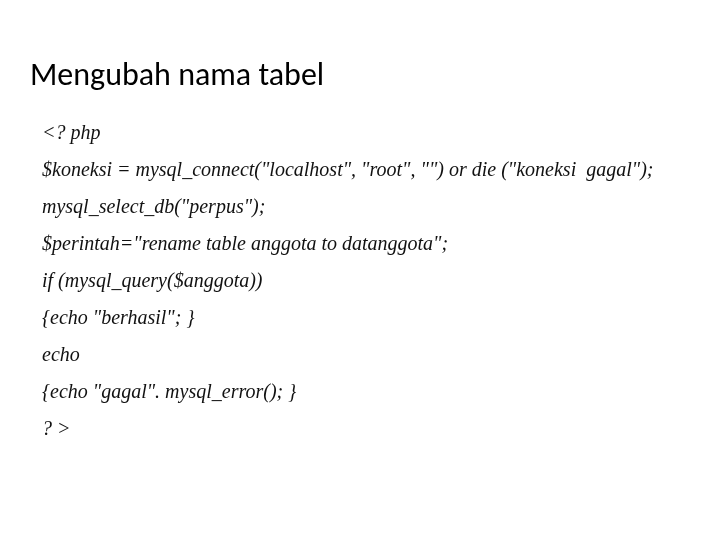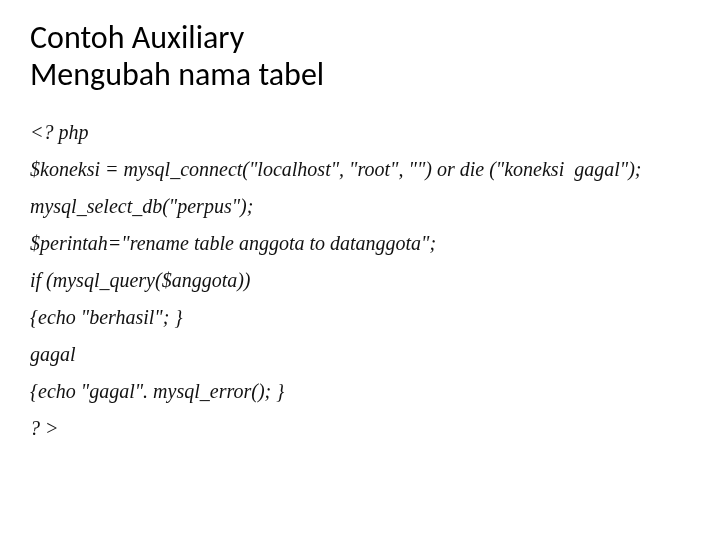--- a/index.html
+++ b/index.html
@@ -24,37 +24,38 @@
   .code-block {
     font-family: "Garamond", "Times New Roman", Georgia, serif;
     font-size: 20px;
     line-height: 1.85;
     font-style: italic;
     color: #111;
   }
   .code-line {
     display: block;
     white-space: pre-wrap;
+    margin-left: 12px;
   }
 </style>
 </head>
 <body>
 
 <div class="slide">
 
   <h1 class="title">
-    <span>Contoh Auxiliary</span><br>
+    <br>
     <span>Mengubah nama tabel</span>
   </h1>
 
   <div class="code-block">
     <span class="code-line">&lt;? php</span>
     <span class="code-line">$koneksi = mysql_connect("localhost", "root", "") or die ("koneksi  gagal");</span>
     <span class="code-line">mysql_select_db("perpus");</span>
     <span class="code-line">$perintah="rename table anggota to datanggota";</span>
     <span class="code-line">if (mysql_query($anggota))</span>
     <span class="code-line">{echo "berhasil"; }</span>
-    <span class="code-line">gagal</span>
+    <span class="code-line">echo</span>
     <span class="code-line">{echo "gagal". mysql_error(); }</span>
     <span class="code-line">? &gt;</span>
   </div>
 
 </div>
 
 </body></html>

